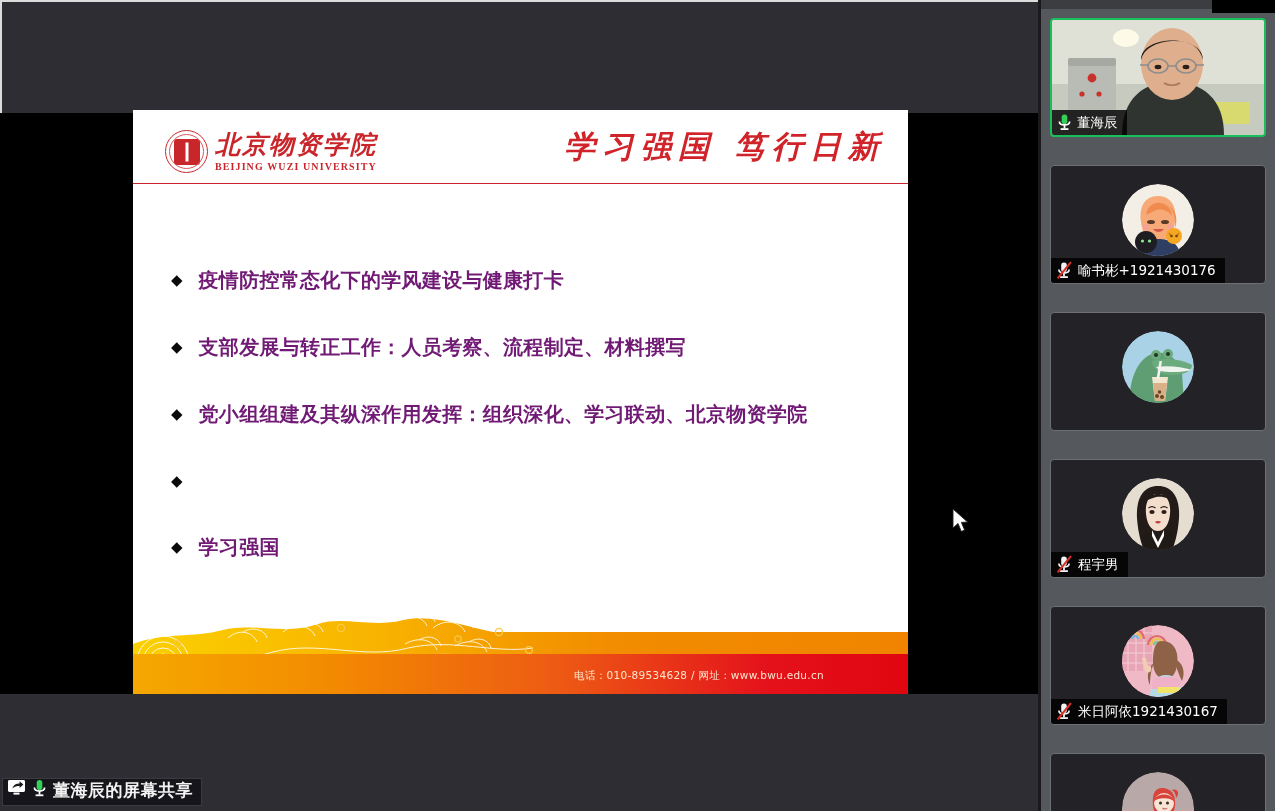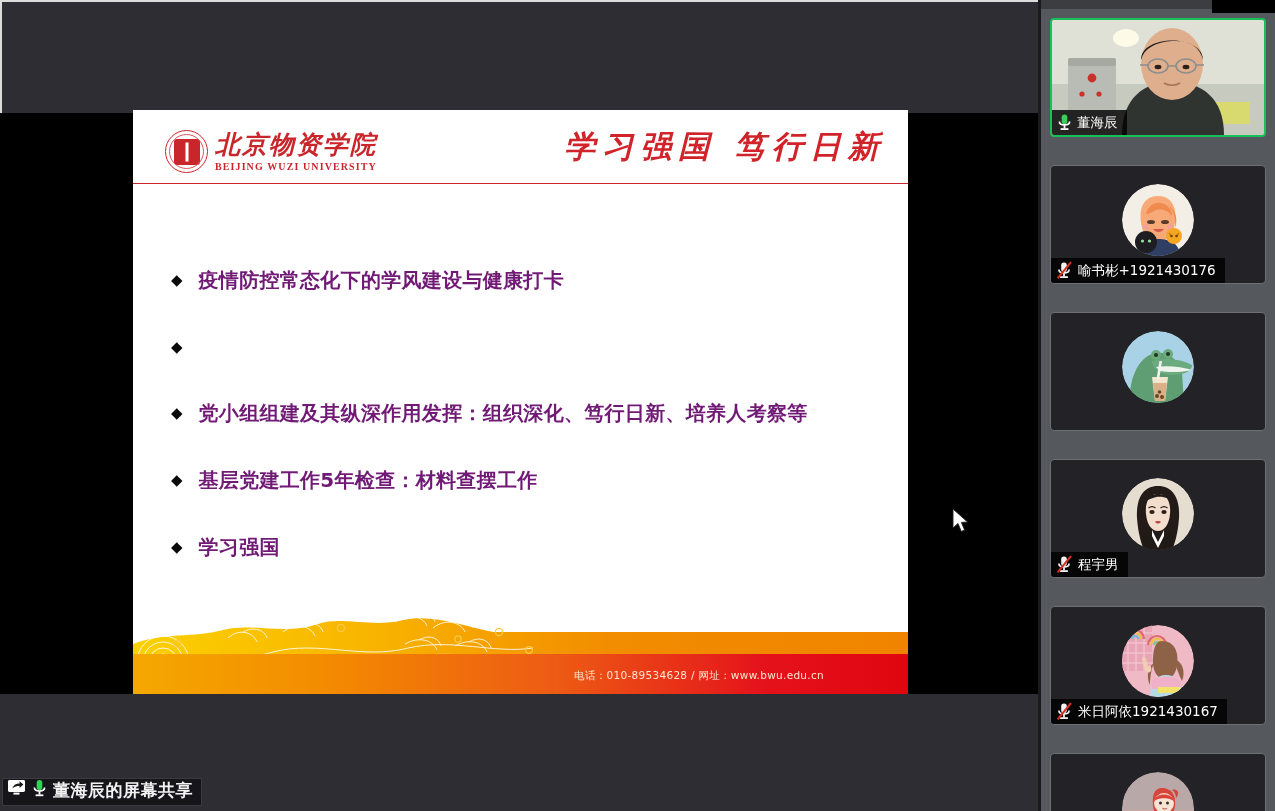--- a/index.html
+++ b/index.html
@@ -199,28 +199,28 @@
         <div class="header-rule"></div>
       </div>
 
       <div class="bullets">
           <div class="bullet">
             <span class="diamond">◆</span>
             <span class="btext">疫情防控常态化下的学风建设与健康打卡</span>
           </div>
           <div class="bullet">
             <span class="diamond">◆</span>
+            <span class="btext">支部发展与转正工作：人员考察、流程制定、材料撰写</span>
           </div>
           <div class="bullet">
             <span class="diamond">◆</span>
-            <span class="btext">党小组组建及其纵深作用发挥：组织深化、笃行日新、培养人考察等</span>
+            <span class="btext">党小组组建及其纵深作用发挥：组织深化、学习联动、北京物资学院</span>
           </div>
           <div class="bullet">
             <span class="diamond">◆</span>
-            <span class="btext">基层党建工作5年检查：材料查摆工作</span>
           </div>
           <div class="bullet">
             <span class="diamond">◆</span>
             <span class="btext">学习强国</span>
           </div>
         </div>
 
       <div class="wave-zone">
         <svg width="775" height="92" viewBox="0 0 775 92">
           <defs>

